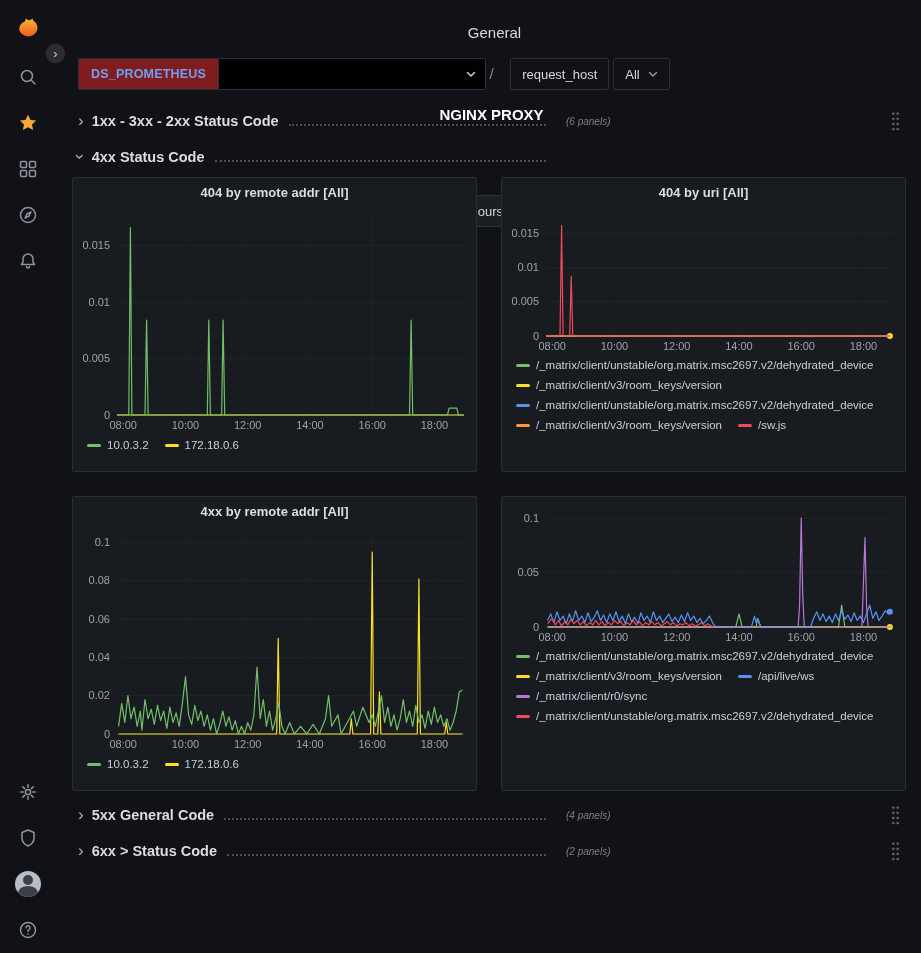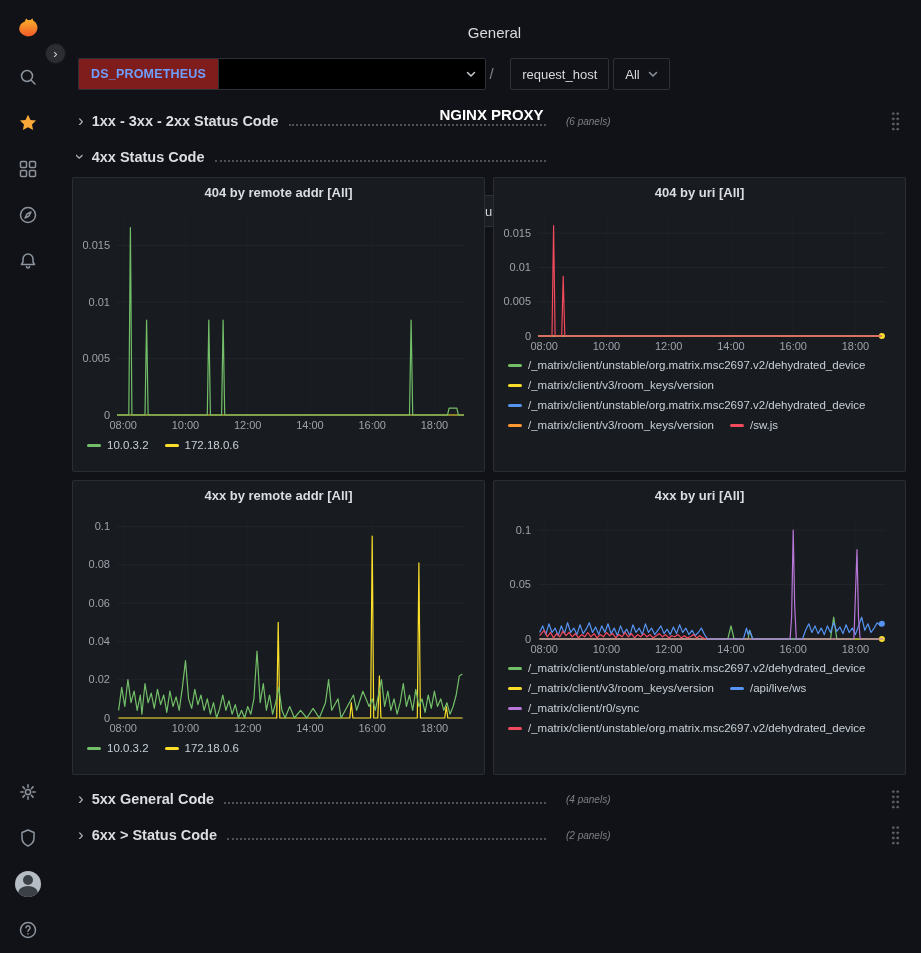--- a/index.html
+++ b/index.html
@@ -78,21 +78,21 @@
   .row-title { font-size: 14.5px; font-weight: 700; color: #dcdde0; white-space: nowrap; }
   .leader { flex: 1; border-bottom: 2px dotted #4d5157; margin: 0 10px; transform: translateY(4px); }
   .row-count { font-style: italic; color: #7b7f87; font-size: 10px; margin-left: 10px; white-space: nowrap; }
   .row-spacer { flex: 1; }
   .drag-handle {
     width: 9px; height: 21px; margin-right: 4px; cursor: grab;
     background-image: radial-gradient(circle, #5c6066 1.2px, transparent 1.4px);
     background-size: 4.5px 5.2px;
   }
 
-  .panel-grid { display: grid; grid-template-columns: 1fr 1fr; gap: 8px; margin: 4px 0 10px; }
+  .panel-grid { display: grid; grid-template-columns: 1fr 1fr; gap: 24px; margin: 4px 0 10px; }
   .panel {
     height: 295px; background: #181b1f; border: 1px solid rgba(204,204,220,0.1); border-radius: 2px;
     display: flex; flex-direction: column; overflow: hidden;
   }
   .panel-title {
     height: 28px; display: flex; align-items: center; justify-content: center;
     font-size: 13px; font-weight: 600; color: #dcdde2; cursor: pointer; flex: none;
   }
   .chart { margin: 0 8px; flex: none; }
   .chart-tall { height: 227px; }
@@ -440,21 +440,20 @@
             <span>10.0.3.2</span>
           </div>
           <div class="legend-item">
             <span class="swatch" style="background: rgb(250, 222, 42);"></span>
             <span>172.18.0.6</span>
           </div>
         </div>
     </div>
 
     <div class="panel">
-      <div class="panel-title">4xx by uri [All]</div>
       <div class="chart chart-short">
           <svg width="395" height="148">
             <line x1="42.224215246636774" y1="8" x2="42.224215246636774" y2="130" stroke="#1d2026" stroke-width="1"></line>
             <text x="42.224215246636774" y="144" text-anchor="middle" fill="#9da3ab" font-size="11">08:00</text>
             <line x1="104.4663677130045" y1="8" x2="104.4663677130045" y2="130" stroke="#1d2026" stroke-width="1"></line>
             <text x="104.4663677130045" y="144" text-anchor="middle" fill="#9da3ab" font-size="11">10:00</text>
             <line x1="166.70852017937221" y1="8" x2="166.70852017937221" y2="130" stroke="#1d2026" stroke-width="1"></line>
             <text x="166.70852017937221" y="144" text-anchor="middle" fill="#9da3ab" font-size="11">12:00</text>
             <line x1="228.95067264573993" y1="8" x2="228.95067264573993" y2="130" stroke="#1d2026" stroke-width="1"></line>
             <text x="228.95067264573993" y="144" text-anchor="middle" fill="#9da3ab" font-size="11">14:00</text>

